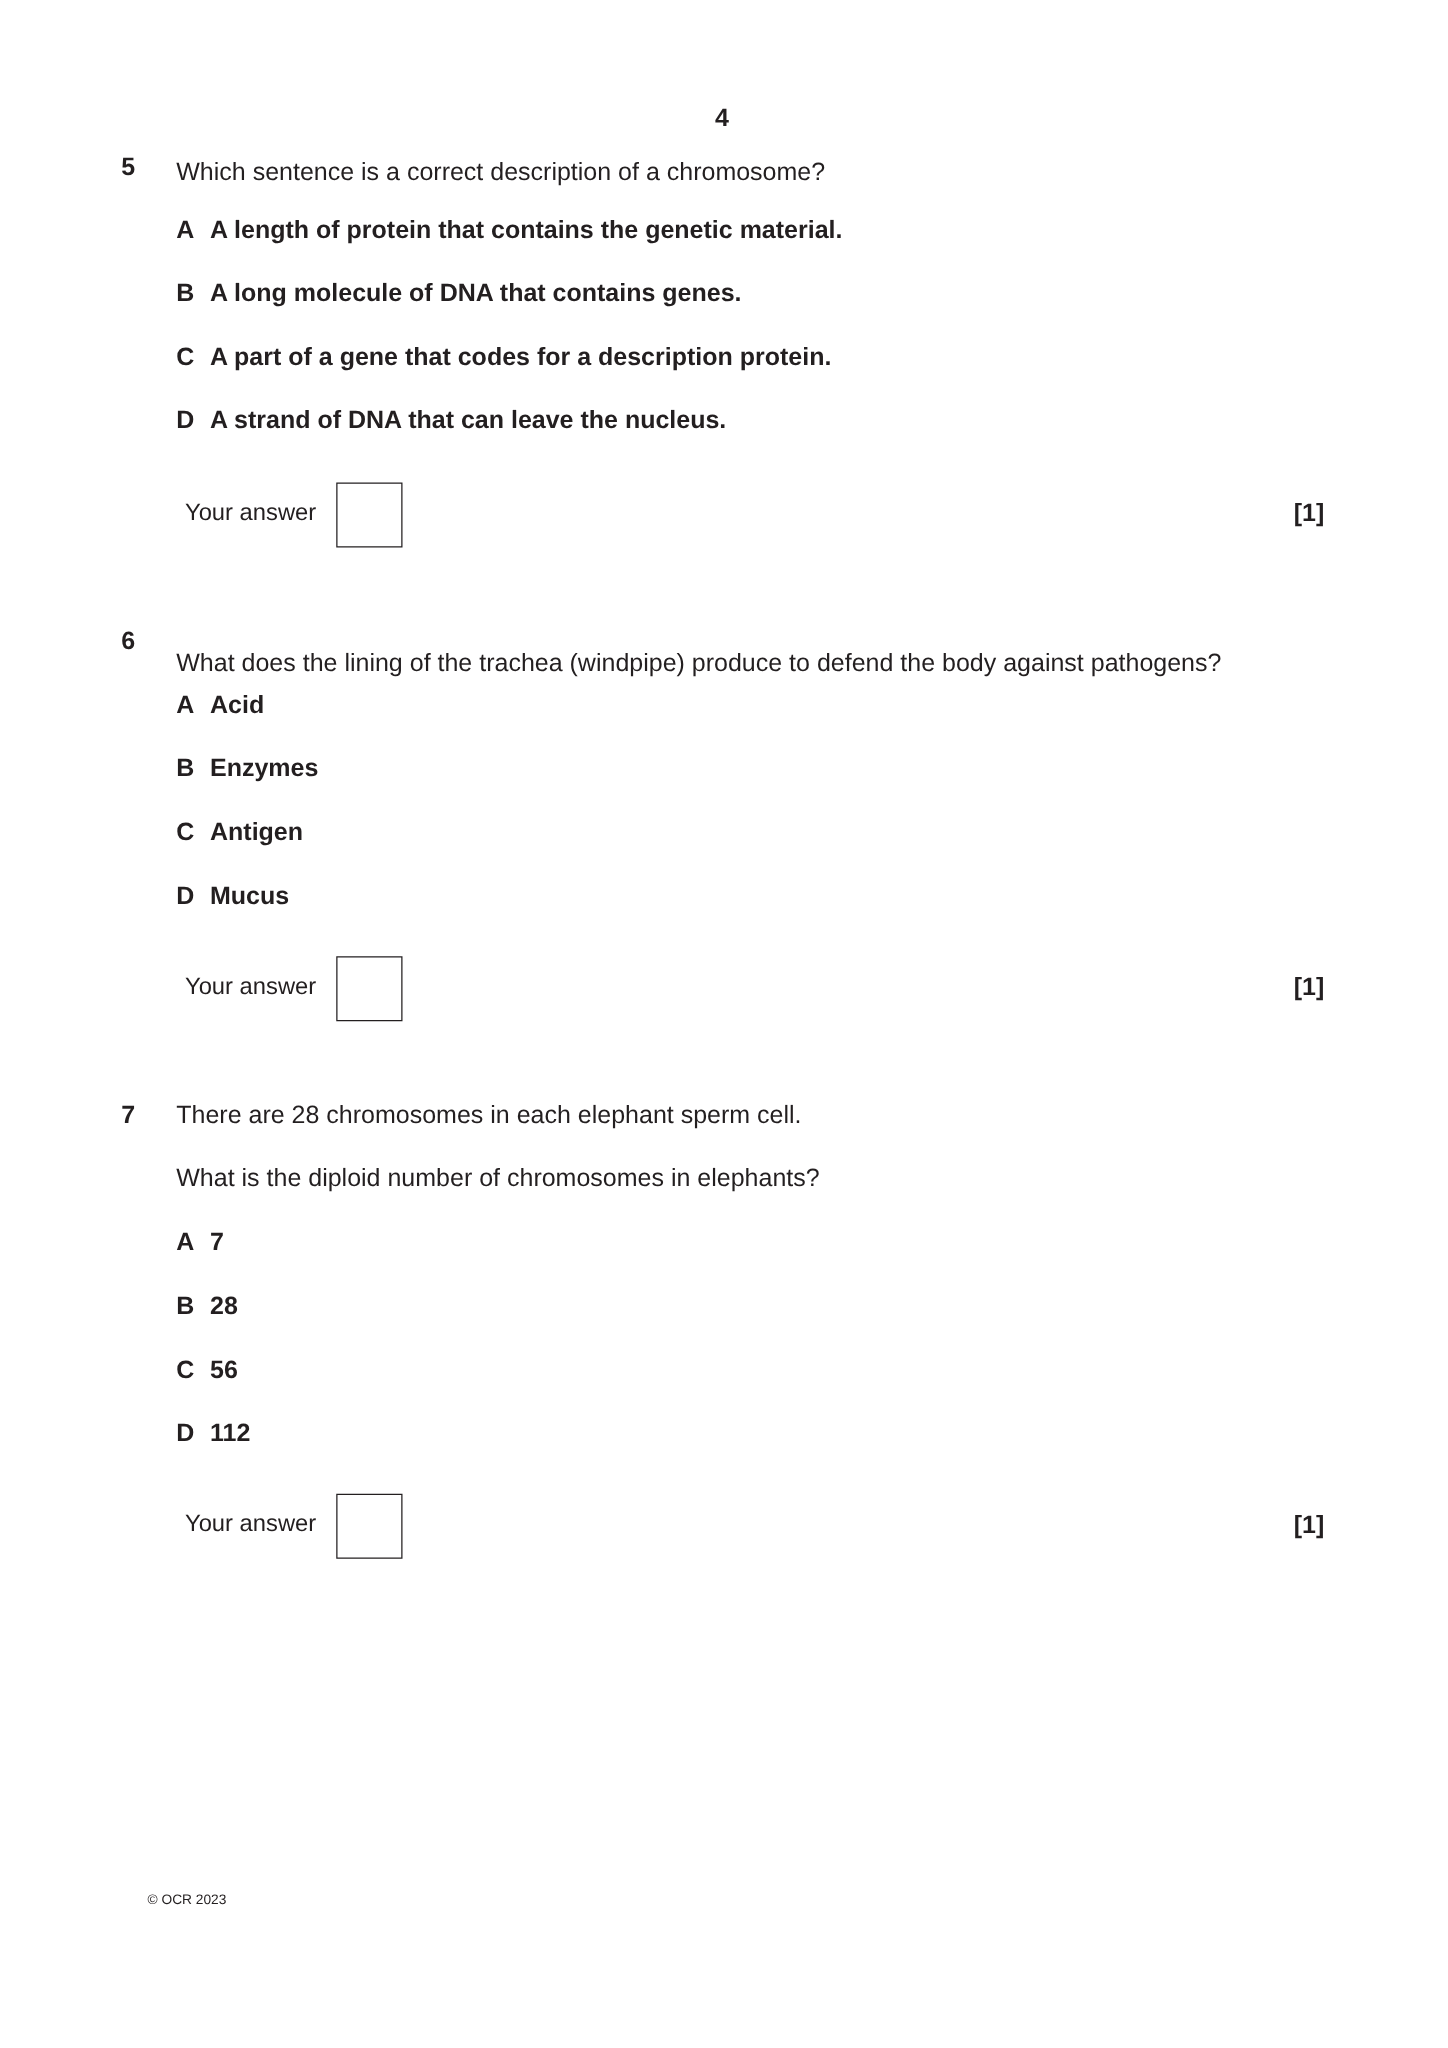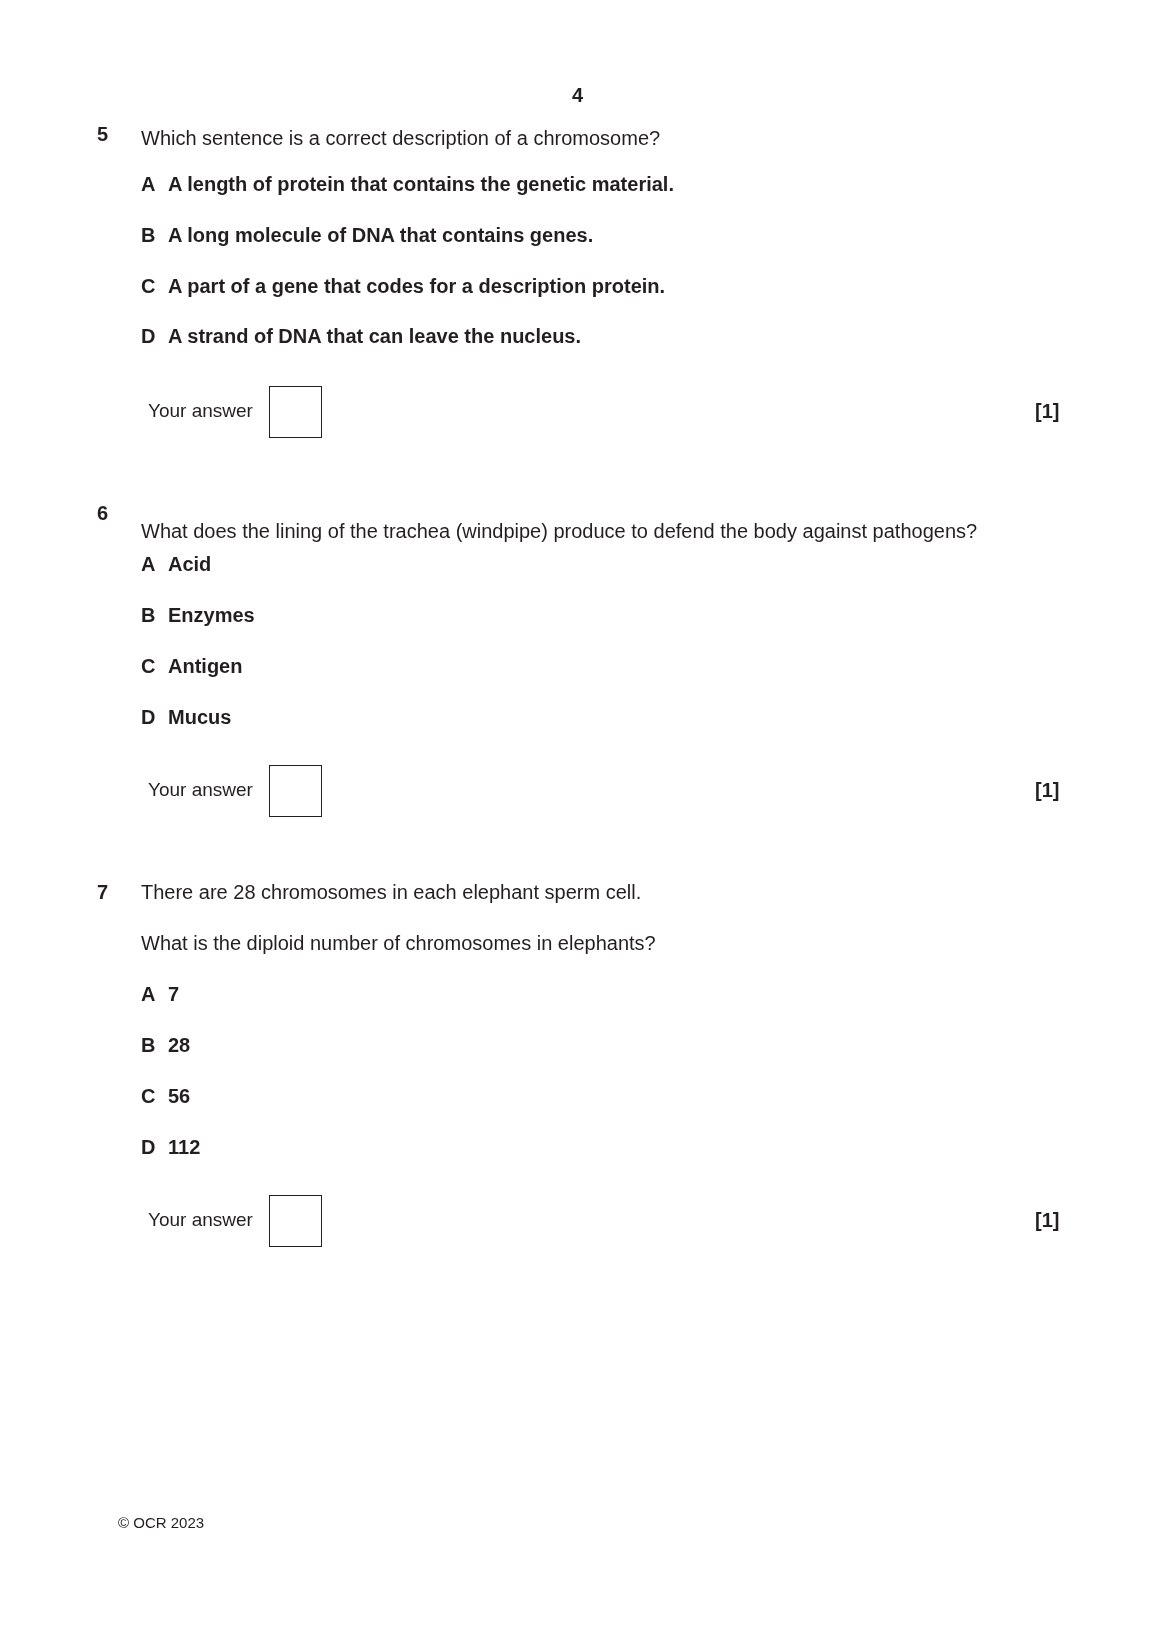--- a/index.html
+++ b/index.html
@@ -12,21 +12,21 @@
     .qnum { left: 97px; font-size: 20px; font-weight: bold; }
     .qtext { left: 141px; font-size: 20px; }
     .opt-letter { left: 141px; font-size: 20px; font-weight: bold; }
     .opt-text { left: 168px; font-size: 20px; font-weight: bold; }
     .answer-label { left: 148px; font-size: 19px; }
     .answer-box {
       position: absolute; left: 269px; width: 53px; height: 52px;
       border: 1.2px solid #231f20; box-sizing: border-box; background: #fff;
     }
     .marks { left: 1035px; font-size: 20px; font-weight: bold; }
-    .footer { left: 118px; top: 1514px; font-size: 15px; }
+    .footer { left: 118px; top: 1514px; font-size: 11px; }
   </style>
 </head>
 <body>
 
 <div class="abs page-num">4</div>
 
 <div>
   <div class="abs qnum" style="top:123px">5</div>
   <div class="abs qtext" style="top:127px">Which sentence is a correct description of a chromosome?</div>
 

